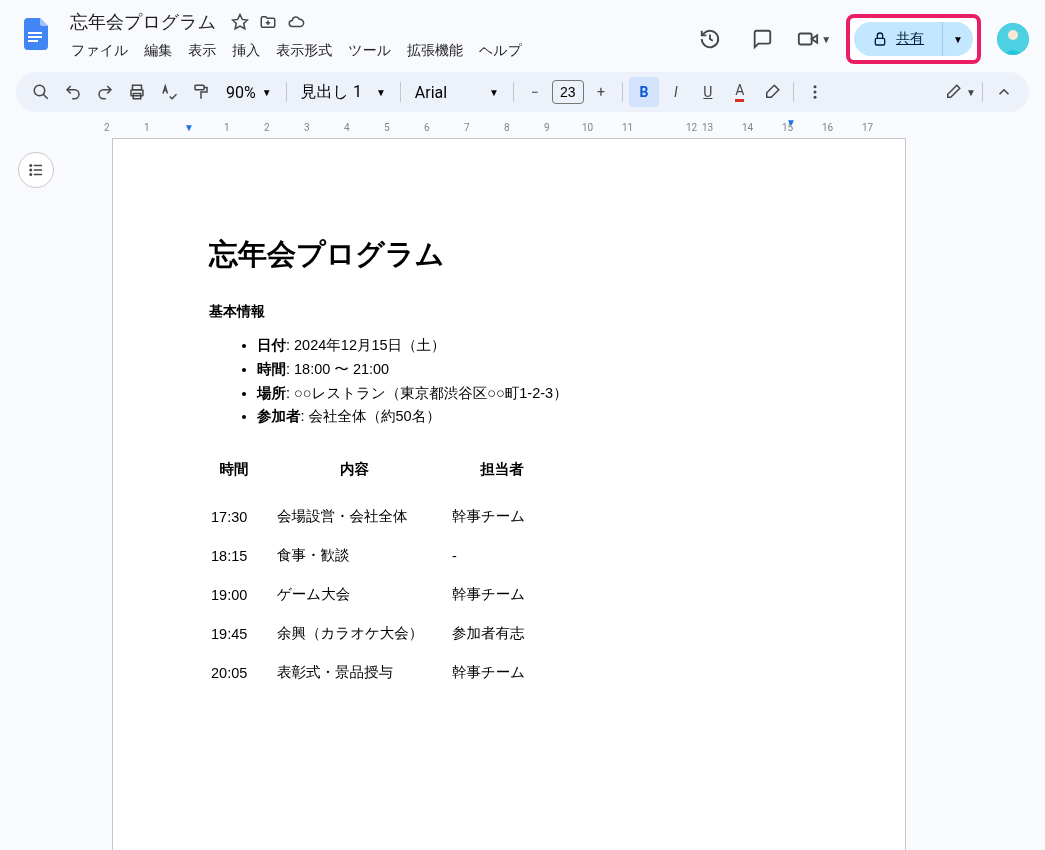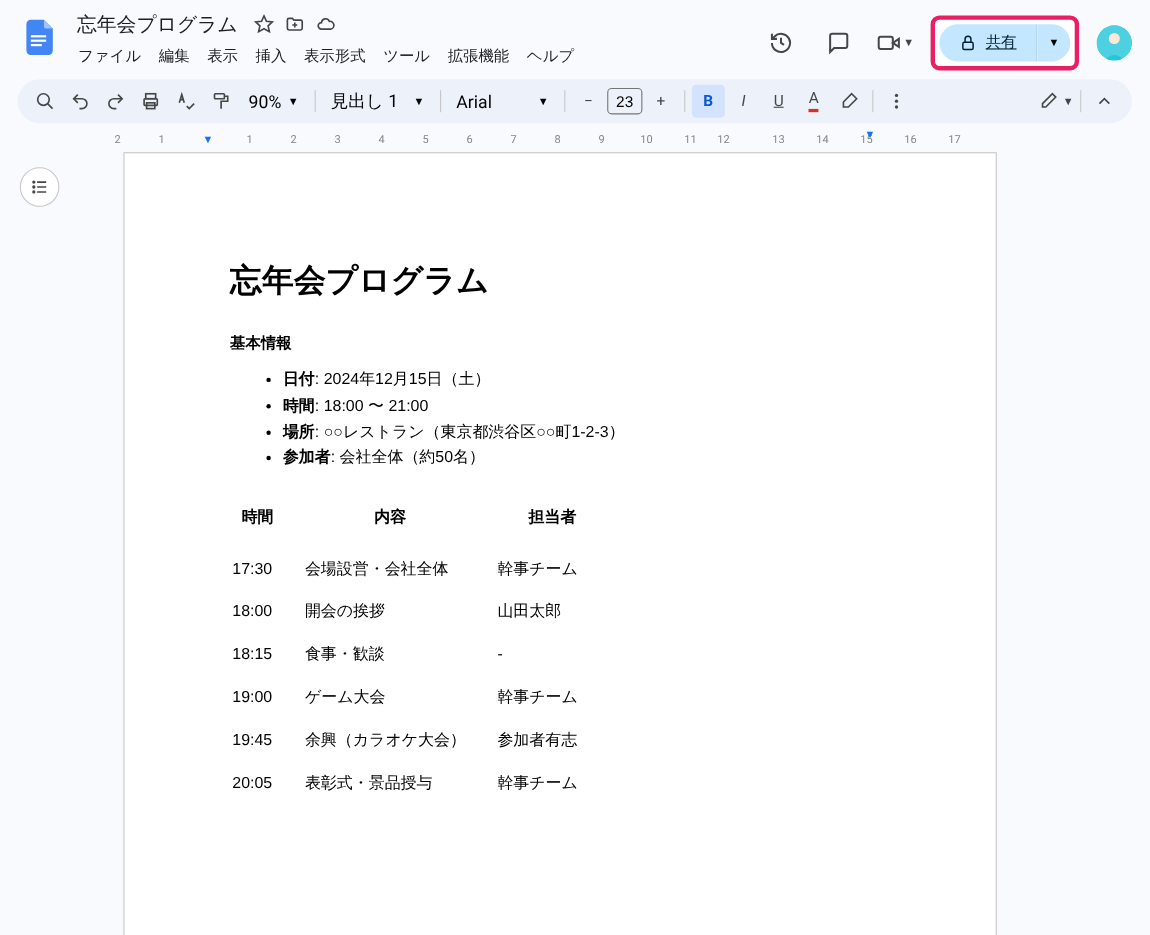--- a/index.html
+++ b/index.html
@@ -470,21 +470,21 @@
   <span class="ruler-mark" style="left:192px">2</span>
   <span class="ruler-mark" style="left:232px">3</span>
   <span class="ruler-mark" style="left:272px">4</span>
   <span class="ruler-mark" style="left:312px">5</span>
   <span class="ruler-mark" style="left:352px">6</span>
   <span class="ruler-mark" style="left:392px">7</span>
   <span class="ruler-mark" style="left:432px">8</span>
   <span class="ruler-mark" style="left:472px">9</span>
   <span class="ruler-mark" style="left:510px">10</span>
   <span class="ruler-mark" style="left:550px">11</span>
-  <span class="ruler-mark" style="left:580px">12</span>
+  <span class="ruler-mark" style="left:614px">12</span>
   <span class="ruler-mark" style="left:630px">13</span>
   <span class="ruler-mark" style="left:670px">14</span>
   <span class="ruler-mark" style="left:710px">15</span>
   <span class="ruler-indent" style="left:714px;top:-3px;">▼</span>
   <span class="ruler-mark" style="left:750px">16</span>
   <span class="ruler-mark" style="left:790px">17</span>
 </div>
 
 <div class="main-area">
   <div class="left-rail">
@@ -518,25 +518,20 @@
           <th>担当者</th>
         </tr>
           </thead>
         <tbody id="tbody">
             <tr>
               <td class="col-time">17:30</td>
               <td class="col-content">会場設営・会社全体</td>
               <td class="col-person">幹事チーム</td>
             </tr>
             <tr>
-              <td class="col-time">18:00</td>
-              <td class="col-content">開会の挨拶</td>
-              <td class="col-person">山田太郎</td>
-            </tr>
-            <tr>
               <td class="col-time">18:15</td>
               <td class="col-content">食事・歓談</td>
               <td class="col-person">-</td>
             </tr>
             <tr>
               <td class="col-time">19:00</td>
               <td class="col-content">ゲーム大会</td>
               <td class="col-person">幹事チーム</td>
             </tr>
             <tr>

